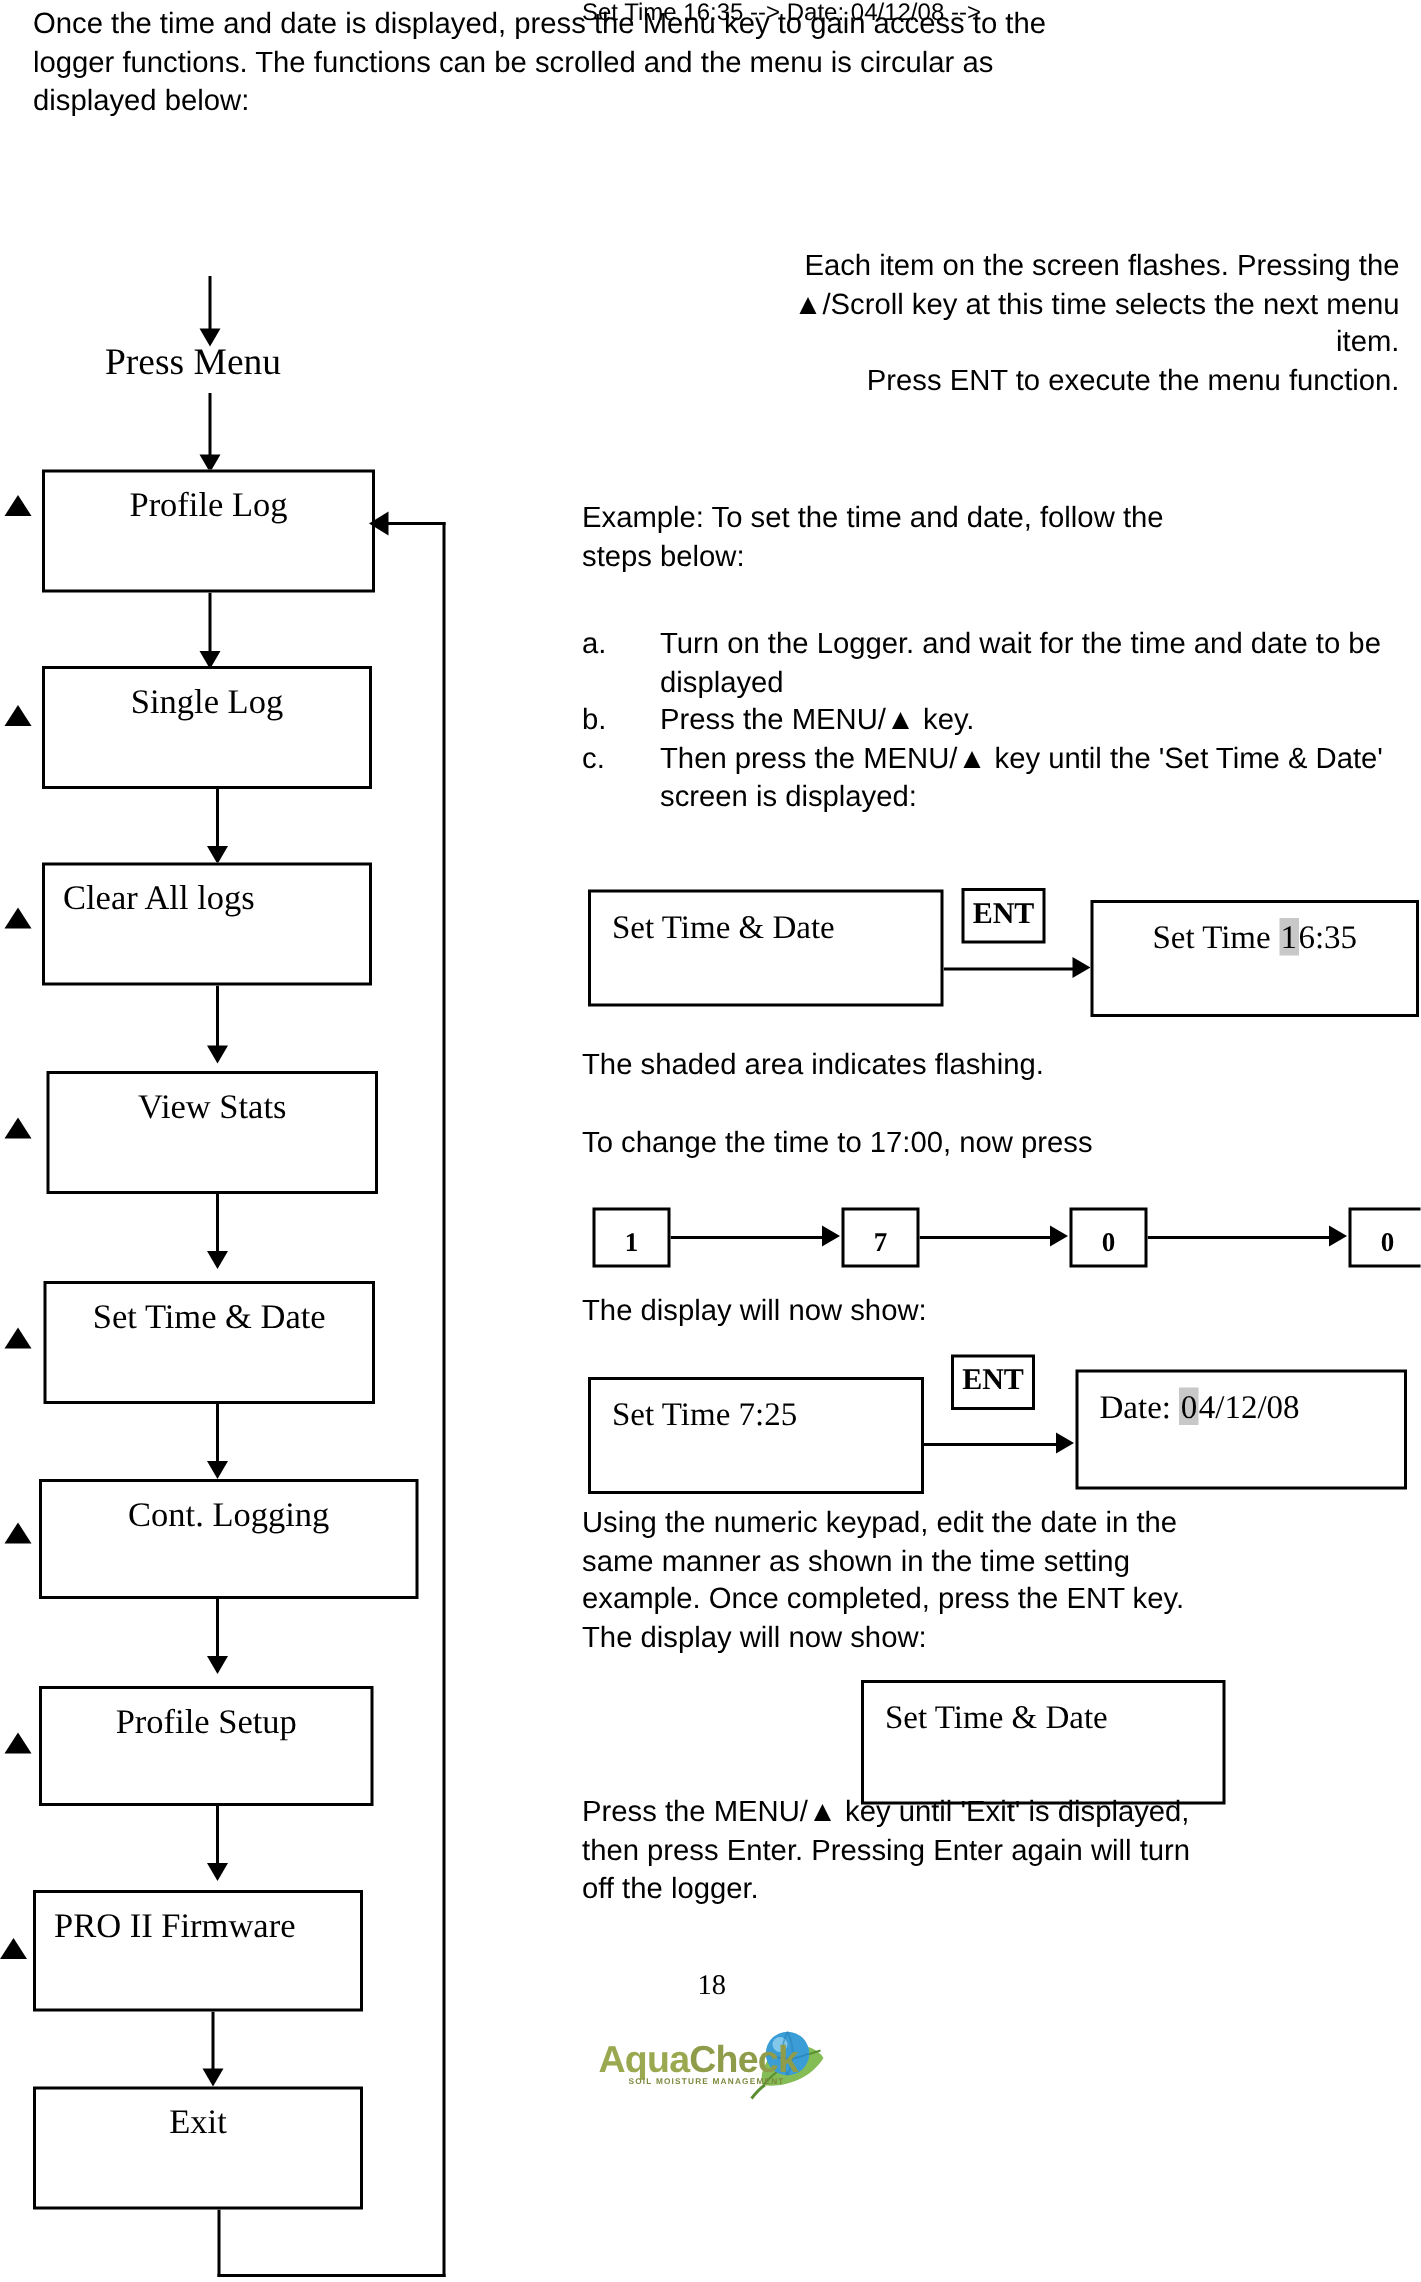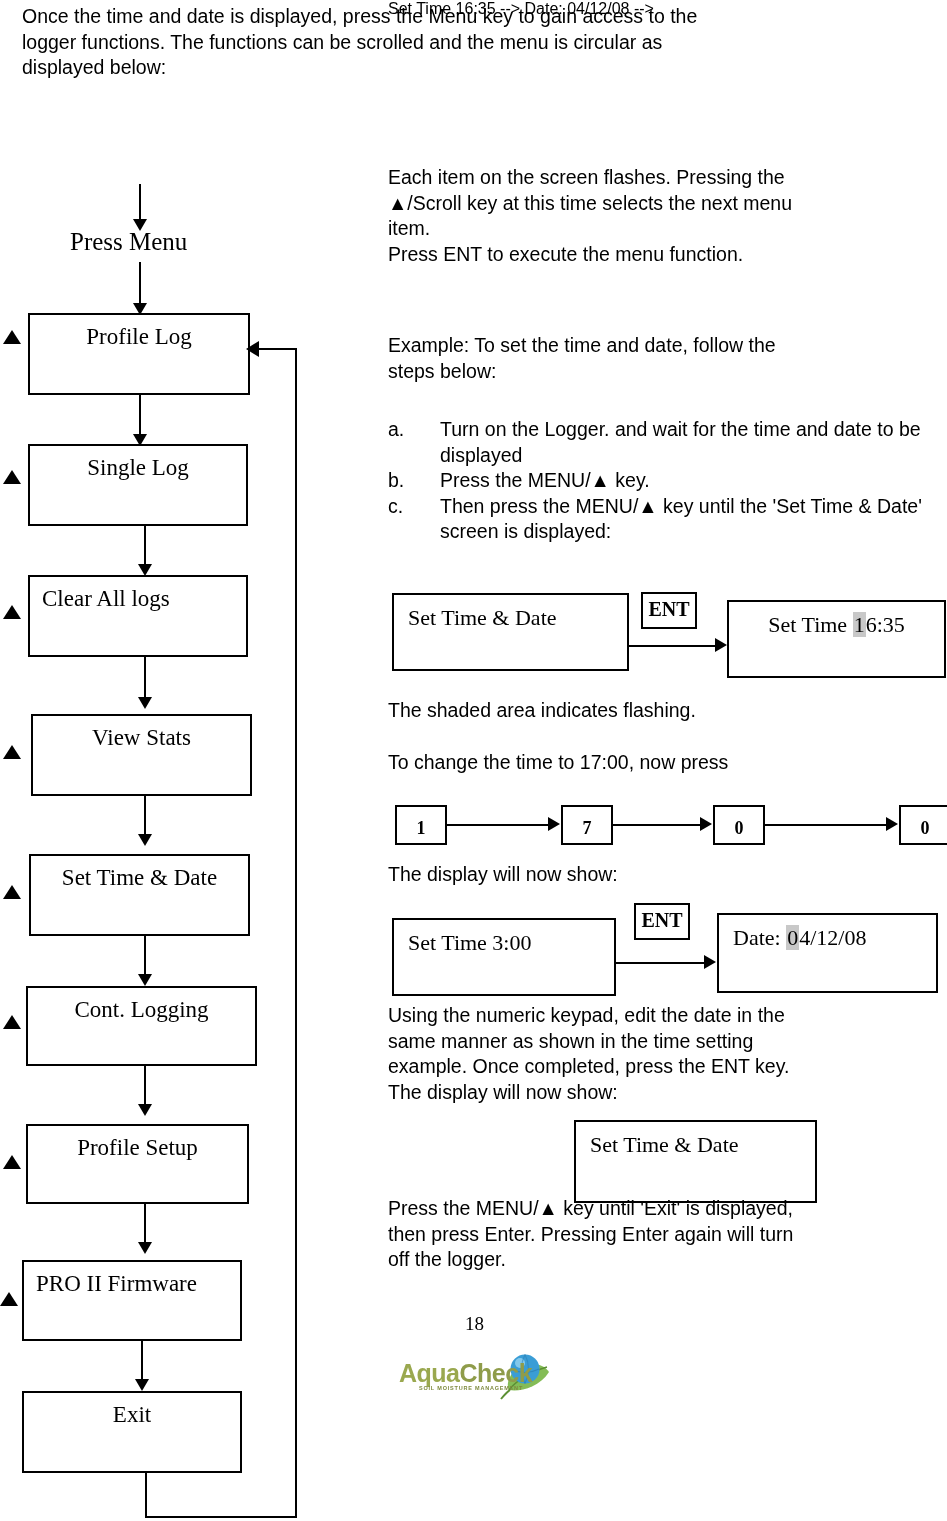--- a/index.html
+++ b/index.html
@@ -265,21 +265,21 @@
     <div class="fc-box ctr" style="left:31px; top:714px; width:221px; height:82px;">View Stats</div>
     <div class="fc-vline" style="left:144px; top:796px; height:46px;"></div>
     <div class="arrow-down" style="left:138px; top:834px;"></div>
 
     <div class="fc-tri" style="left:3px; top:885px;"></div>
     <div class="fc-box ctr" style="left:29px; top:854px; width:221px; height:82px;">Set Time &amp; Date</div>
     <div class="fc-vline" style="left:144px; top:936px; height:46px;"></div>
     <div class="arrow-down" style="left:138px; top:974px;"></div>
 
     <div class="fc-tri" style="left:3px; top:1015px;"></div>
-    <div class="fc-box ctr" style="left:26px; top:986px; width:231px; height:80px;">Cont. Logging</div>
+    <div class="fc-box ctr" style="left:26px; top:986px; width:253px; height:80px;">Cont. Logging</div>
     <div class="fc-vline" style="left:144px; top:1066px; height:46px;"></div>
     <div class="arrow-down" style="left:138px; top:1104px;"></div>
 
     <div class="fc-tri" style="left:3px; top:1155px;"></div>
     <div class="fc-box ctr" style="left:26px; top:1124px; width:223px; height:80px;">Profile Setup</div>
     <div class="fc-vline" style="left:144px; top:1204px; height:46px;"></div>
     <div class="arrow-down" style="left:138px; top:1242px;"></div>
 
     <div class="fc-tri" style="left:0px; top:1292px;"></div>
     <div class="fc-box lft" style="left:22px; top:1260px; width:220px; height:81px;">PRO II Firmware</div>
@@ -290,21 +290,21 @@
 
     <div class="fc-vline" style="left:145px; top:1473px; height:45px;"></div>
     <div class="fc-hline" style="left:145px; top:1516px; width:152px;"></div>
     <div class="fc-vline" style="left:295px; top:348px; height:1170px;"></div>
     <div class="fc-hline" style="left:258px; top:348px; width:39px;"></div>
     <div class="arrow-left" style="left:246px; top:341px;"></div>
   </div>
 
   <div class="abs" id="right-column">
 
-    <div class="rc-para" style="top:165px;">Each item on the screen flashes.  Pressing the
+    <div class="rc-para" style="top:165px;text-align:right;">Each item on the screen flashes.  Pressing the
 ▲/Scroll key at this time selects the next menu
 item.
 Press ENT to execute the menu function.</div>
 
     <div class="rc-para" style="top:333px;">Example:  To set the time and date, follow the
 steps below:</div>
 
     <div class="rc-list" style="top:417px;">
       <div class="rc-list-item">
         <span class="rc-list-marker">a.</span>
@@ -347,21 +347,21 @@
 
     <div class="key-box" style="left:325px; top:805px; width:52px; height:40px;">0</div>
     <div class="fc-hline" style="left:377px; top:824px; width:125px;"></div>
     <div class="arrow-right" style="left:498px; top:817px;"></div>
 
     <div class="key-box" style="left:511px; top:805px; width:52px; height:40px;">0</div>
 
     <div class="rc-para" style="top:862px;">The display will now show:</div>
 
      Date: 04/12/08 --&gt;
-    <div class="scr-box" style="left:4px; top:918px; width:224px; height:78px;">Set Time   3:00</div>
+    <div class="scr-box" style="left:4px; top:918px; width:224px; height:78px;">Set Time   7:25</div>
 
     <div class="fc-hline" style="left:228px; top:962px; width:92px;"></div>
     <div class="arrow-right" style="left:316px; top:955px;"></div>
 
     <div class="ent-box" style="left:246px; top:903px; width:56px; height:37px;">ENT</div>
 
     <div class="scr-box" style="left:329px; top:913px; width:221px; height:80px;">
       <span>Date:   </span><span class="flash">0</span><span>4/12/08</span>
     </div>
 

